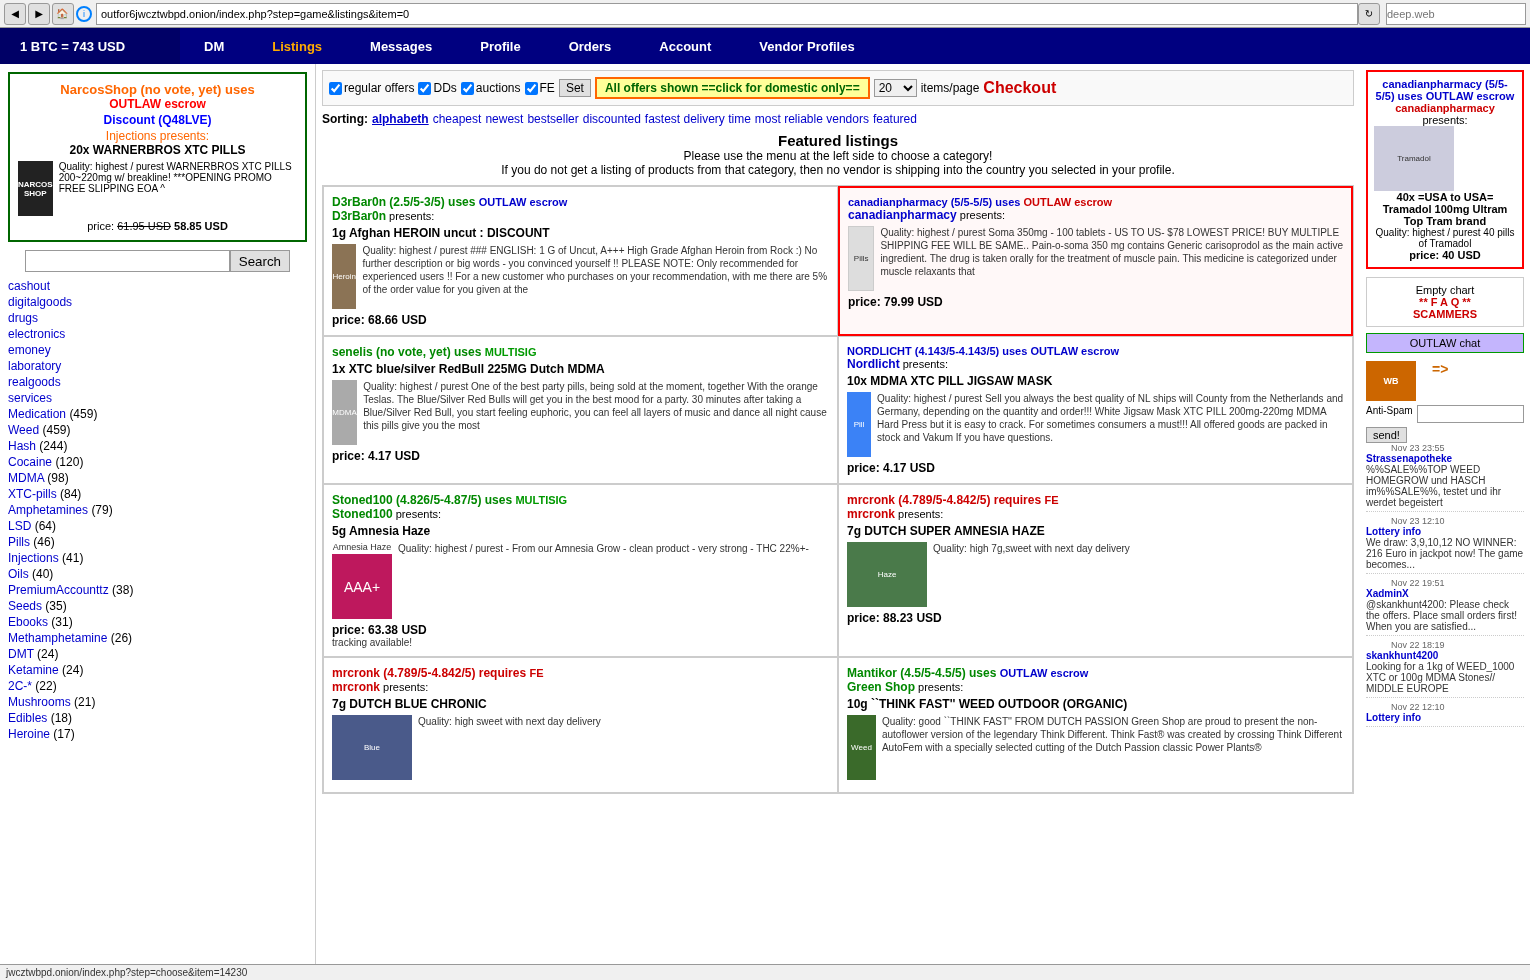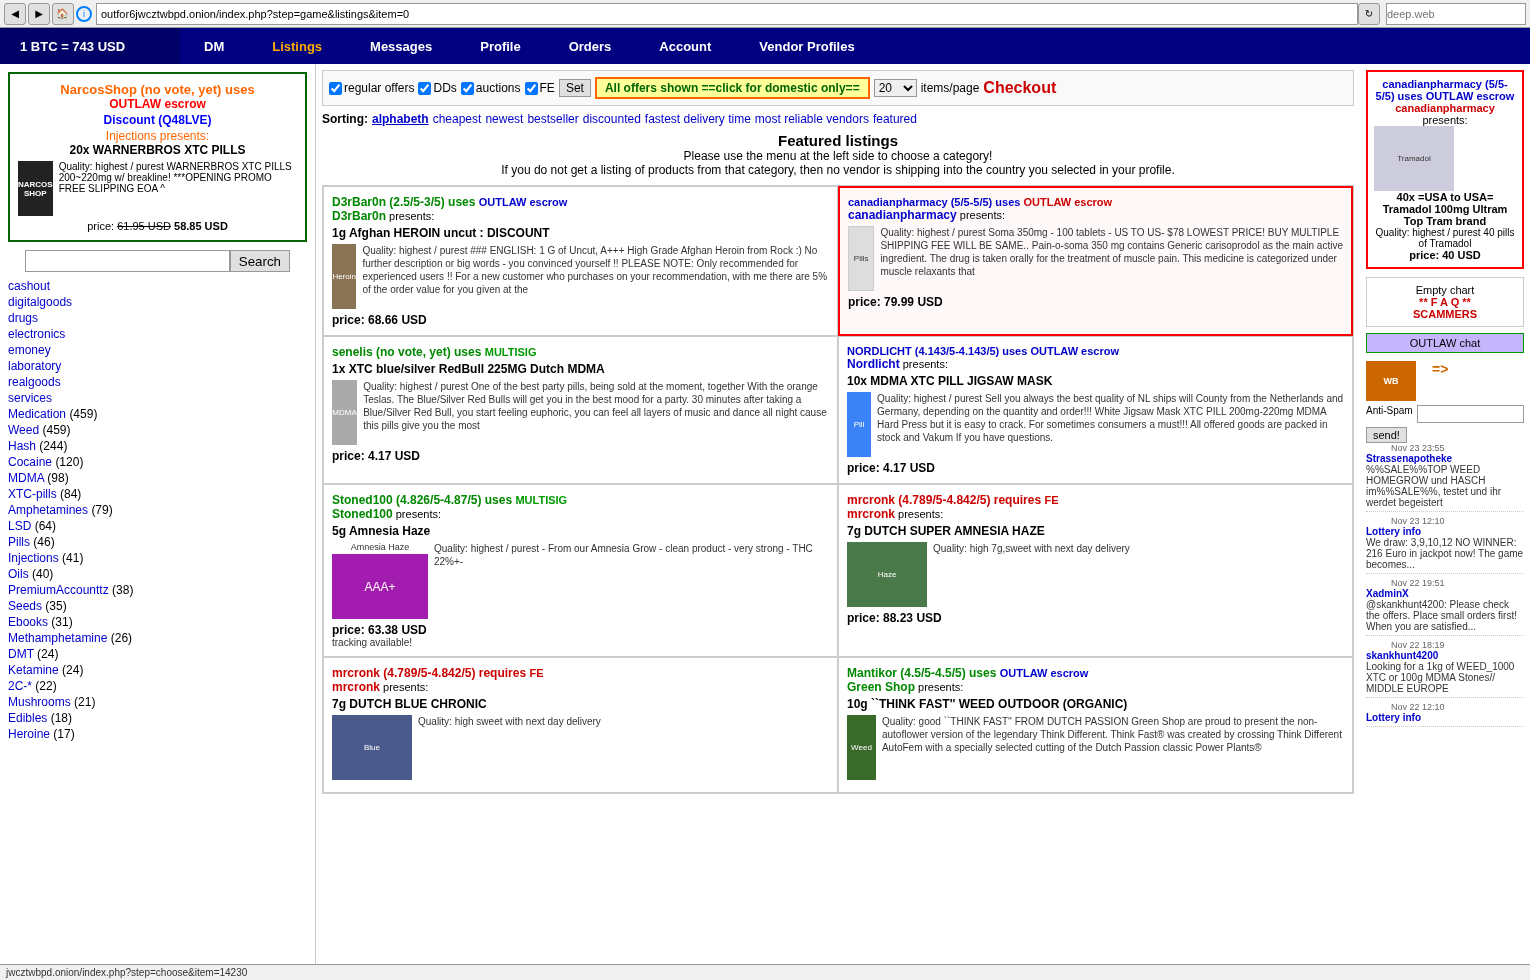--- a/index.html
+++ b/index.html
@@ -87,21 +87,21 @@
     .chat-msg { margin-bottom: 4px; border-bottom: 1px dotted #ccc; padding-bottom: 3px; }
     .chat-time { color: #666; font-size: 9px; padding-left: 25px; }
     .chat-user { color: #0000cc; font-weight: bold; cursor: pointer; }
     .chat-text { color: #333; }
 
     
     .img-narcos { background: #222; width: 80px; height: 55px; display: flex; align-items: center; justify-content: center; color: #fff; font-size: 8px; font-weight: bold; text-align: center; }
     .img-heroin { background: #8B7355; width: 80px; height: 65px; display: flex; align-items: center; justify-content: center; color: #fff; font-size: 8px; }
     .img-soma { background: #ddd; width: 80px; height: 65px; display: flex; align-items: center; justify-content: center; color: #333; font-size: 8px; }
     .img-mdma { background: #aaa; width: 80px; height: 65px; display: flex; align-items: center; justify-content: center; color: #fff; font-size: 8px; }
-    .img-amnesia { background: #a21caf; width: 96px; height: 65px; display: flex; align-items: center; justify-content: center; color: #fff; font-size: 12px; }
+    .img-amnesia { background: #be185d; width: 60px; height: 65px; display: flex; align-items: center; justify-content: center; color: #fff; font-size: 14px; }
     .img-dutch { background: #4a7a4a; width: 80px; height: 65px; display: flex; align-items: center; justify-content: center; color: #fff; font-size: 8px; }
     .img-blue { background: #4a5a8a; width: 80px; height: 65px; display: flex; align-items: center; justify-content: center; color: #fff; font-size: 8px; }
     .img-weed { background: #3a6a2a; width: 80px; height: 65px; display: flex; align-items: center; justify-content: center; color: #fff; font-size: 8px; }
     .img-tramadol { background: #ccccdd; width: 80px; height: 65px; display: flex; align-items: center; justify-content: center; color: #333; font-size: 8px; }
     .wb-arrow { color: #cc6600; font-weight: bold; font-size: 14px; }
   </style>
 </head>
 <body>
 
 <div class="top-bar">

